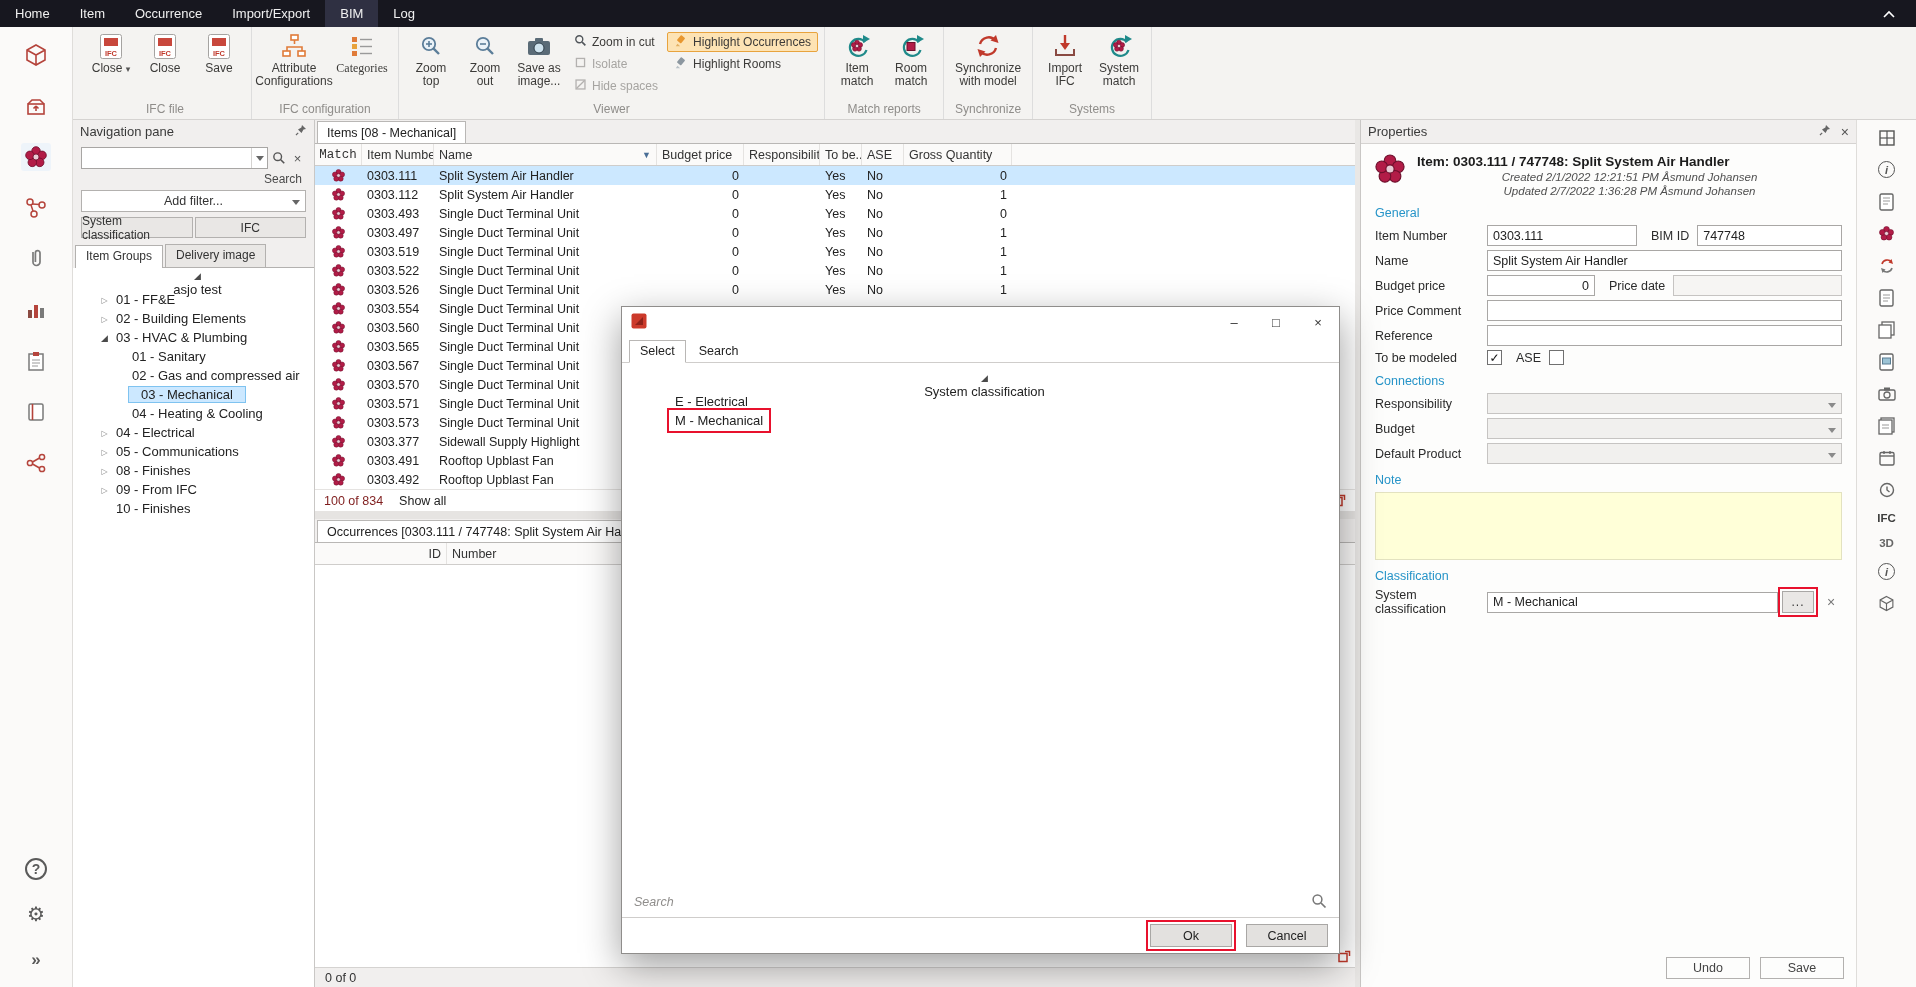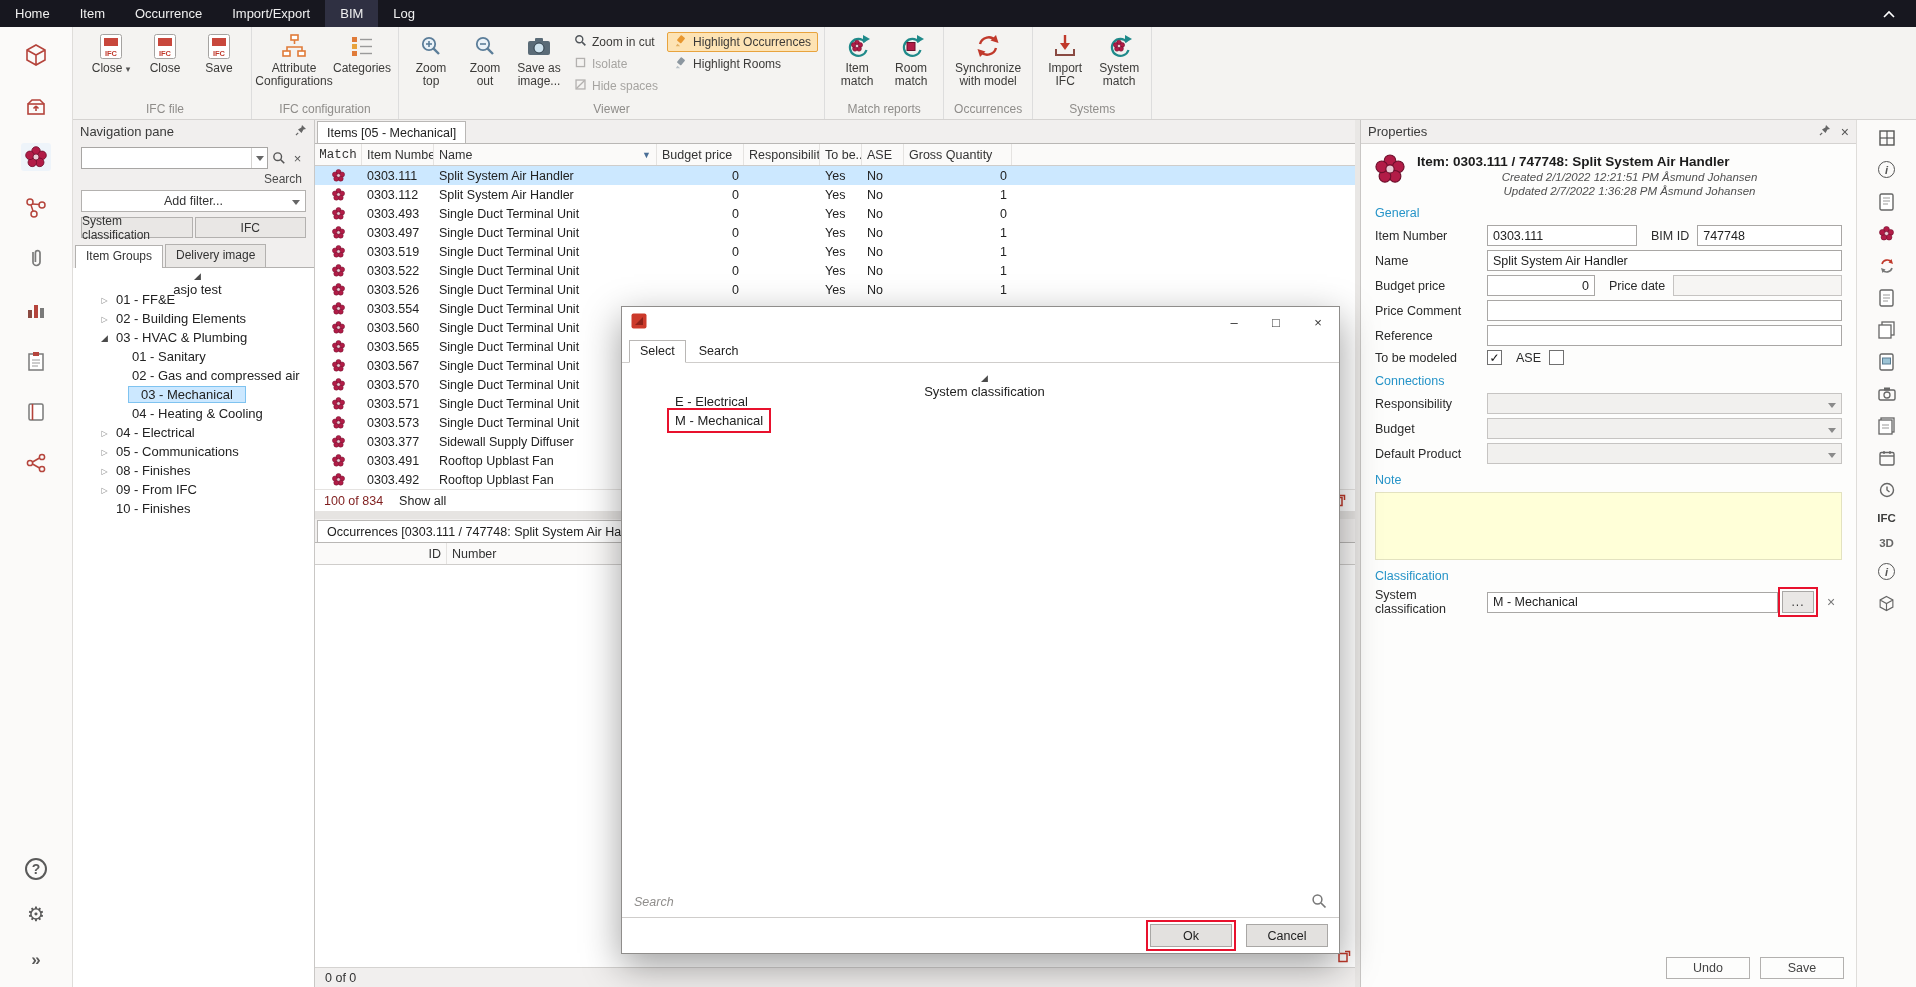--- a/index.html
+++ b/index.html
@@ -12,21 +12,21 @@
   .menu-item{padding:0 15px;display:flex;align-items:center;color:#f0f0f0;font-size:13px;}
   .menu-item.active{background:#2f3042;}
   .menu-caret{margin-left:auto;padding:0 20px;display:flex;align-items:center;}
 
   
   .ribbon{position:absolute;top:27px;left:73px;right:0;height:93px;background:#f4f3f1;border-bottom:1px solid #d5d3d1;display:flex;align-items:stretch;padding-left:6px;z-index:5;}
   .rgroup{display:flex;flex-direction:column;border-right:1px solid #ddd;padding:2px 6px 0;}
   .rrow{display:flex;flex:1;align-items:flex-start;gap:2px;}
   .rgroup-label{text-align:center;color:#8f8d8a;font-size:12px;padding:1px 4px 3px;}
   .rbtn{display:flex;flex-direction:column;align-items:center;gap:2px;width:52px;padding:3px 1px 2px;font-size:12px;line-height:1.12;text-align:center;color:#3c3b39;border-radius:3px;}
-  .rbtn.w72{width:72px;} .rbtn.w60{width:60px;} .rbtn.w76{width:76px;}
+  .rbtn.w72{width:72px;} .rbtn.w60{width:60px;font-family:Liberation Serif, serif;} .rbtn.w76{width:76px;}
   .rbtn .ric{height:28px;display:flex;align-items:center;justify-content:center;}
   .ddc{font-size:9px;color:#555;}
   .rsm-col{display:flex;flex-direction:column;gap:2px;padding-top:3px;}
   .rsm{display:flex;align-items:center;gap:5px;height:20px;padding:0 6px;font-size:12px;color:#3c3b39;border:1px solid transparent;border-radius:2px;white-space:nowrap;}
   .rsm.dis{color:#a6a4a1;}
   .rsm.hl{background:var(--hl-orange-bg,#fde3b4);border:1px solid var(--hl-orange-border,#e8a33d);}
 
   
   .leftstrip{position:absolute;top:27px;left:0;bottom:0;width:73px;background:#fbfaf9;border-right:1px solid #dfddda;display:flex;flex-direction:column;align-items:center;gap:23px;padding-top:14px;z-index:6;}
   .lsic{width:30px;height:28px;display:flex;align-items:center;justify-content:center;border-radius:3px;}
@@ -356,21 +356,21 @@
           <svg width="26" height="26" viewBox="0 0 26 26">
               <path d="M5 11 a9 9 0 0 1 15.5 -3.5" fill="none" stroke="#c0392b" stroke-width="2.4"></path>
               <polygon points="21,2 23.5,10 15.5,7.5" fill="#c0392b"></polygon>
               <path d="M21 15 a9 9 0 0 1 -15.5 3.5" fill="none" stroke="#c0392b" stroke-width="2.4"></path>
               <polygon points="5,24 2.5,16 10.5,18.5" fill="#c0392b"></polygon>
             </svg>
         </span>
         <span>Synchronize with model</span>
       </div>
     </div>
-    <div class="rgroup-label">Occurrences</div>
+    <div class="rgroup-label">Synchronize</div>
   </div>
 
   <div class="rgroup">
     <div class="rrow">
       <div class="rbtn">
         <span class="ric">
           <svg width="26" height="26" viewBox="0 0 26 26">
               <path d="M13 2 v10" stroke="#c0392b" stroke-width="2.4"></path>
               <polygon points="13,17 8,10 18,10" fill="#c0392b"></polygon>
               <path d="M4 16 v6 h18 v-6" fill="none" stroke="#8a4a42" stroke-width="2"></path>
@@ -595,21 +595,21 @@
 
       <div class="tree-row lvl-1 st-leaf">
         <span class="expander"></span>
         <span class="tree-label">10 - Finishes</span>
       </div>
     </div>
 </div>
 
 <div class="itemsarea">
   <div class="tabstrip">
-    <div class="tab">Items [05 - Mechanical]</div>
+    <div class="tab">Items [08 - Mechanical]</div>
   </div>
   <div class="ghead">
     <div class="gh c-match">
         <span>Match</span>
       </div>
     <div class="gh c-num">
         <span>Item Number</span>
       </div>
     <div class="gh c-name">
         <span>Name</span>
@@ -919,21 +919,21 @@
           <svg class="flower" width="13" height="13" viewBox="0 0 16 16">
             <circle cx="8" cy="3.6" r="3.1"></circle>
             <circle cx="12.4" cy="6.8" r="3.1"></circle>
             <circle cx="10.7" cy="11.9" r="3.1"></circle>
             <circle cx="5.3" cy="11.9" r="3.1"></circle>
             <circle cx="3.6" cy="6.8" r="3.1"></circle>
             <circle cx="8" cy="8" r="2.2" class="ctr"></circle>
           </svg>
         </span>
         <span class="cell c-num">0303.377</span>
-        <span class="cell c-name">Sidewall Supply Diffuser</span>
+        <span class="cell c-name">Sidewall Supply Highlight</span>
         <span class="cell c-price num"></span>
         <span class="cell c-resp"></span>
         <span class="cell c-tobe"></span>
         <span class="cell c-ase"></span>
         <span class="cell c-gross num"></span>
       </div>
 
       <div class="grid-row">
         <span class="cell c-match" style="justify-content:center;">
           <svg class="flower" width="13" height="13" viewBox="0 0 16 16">

